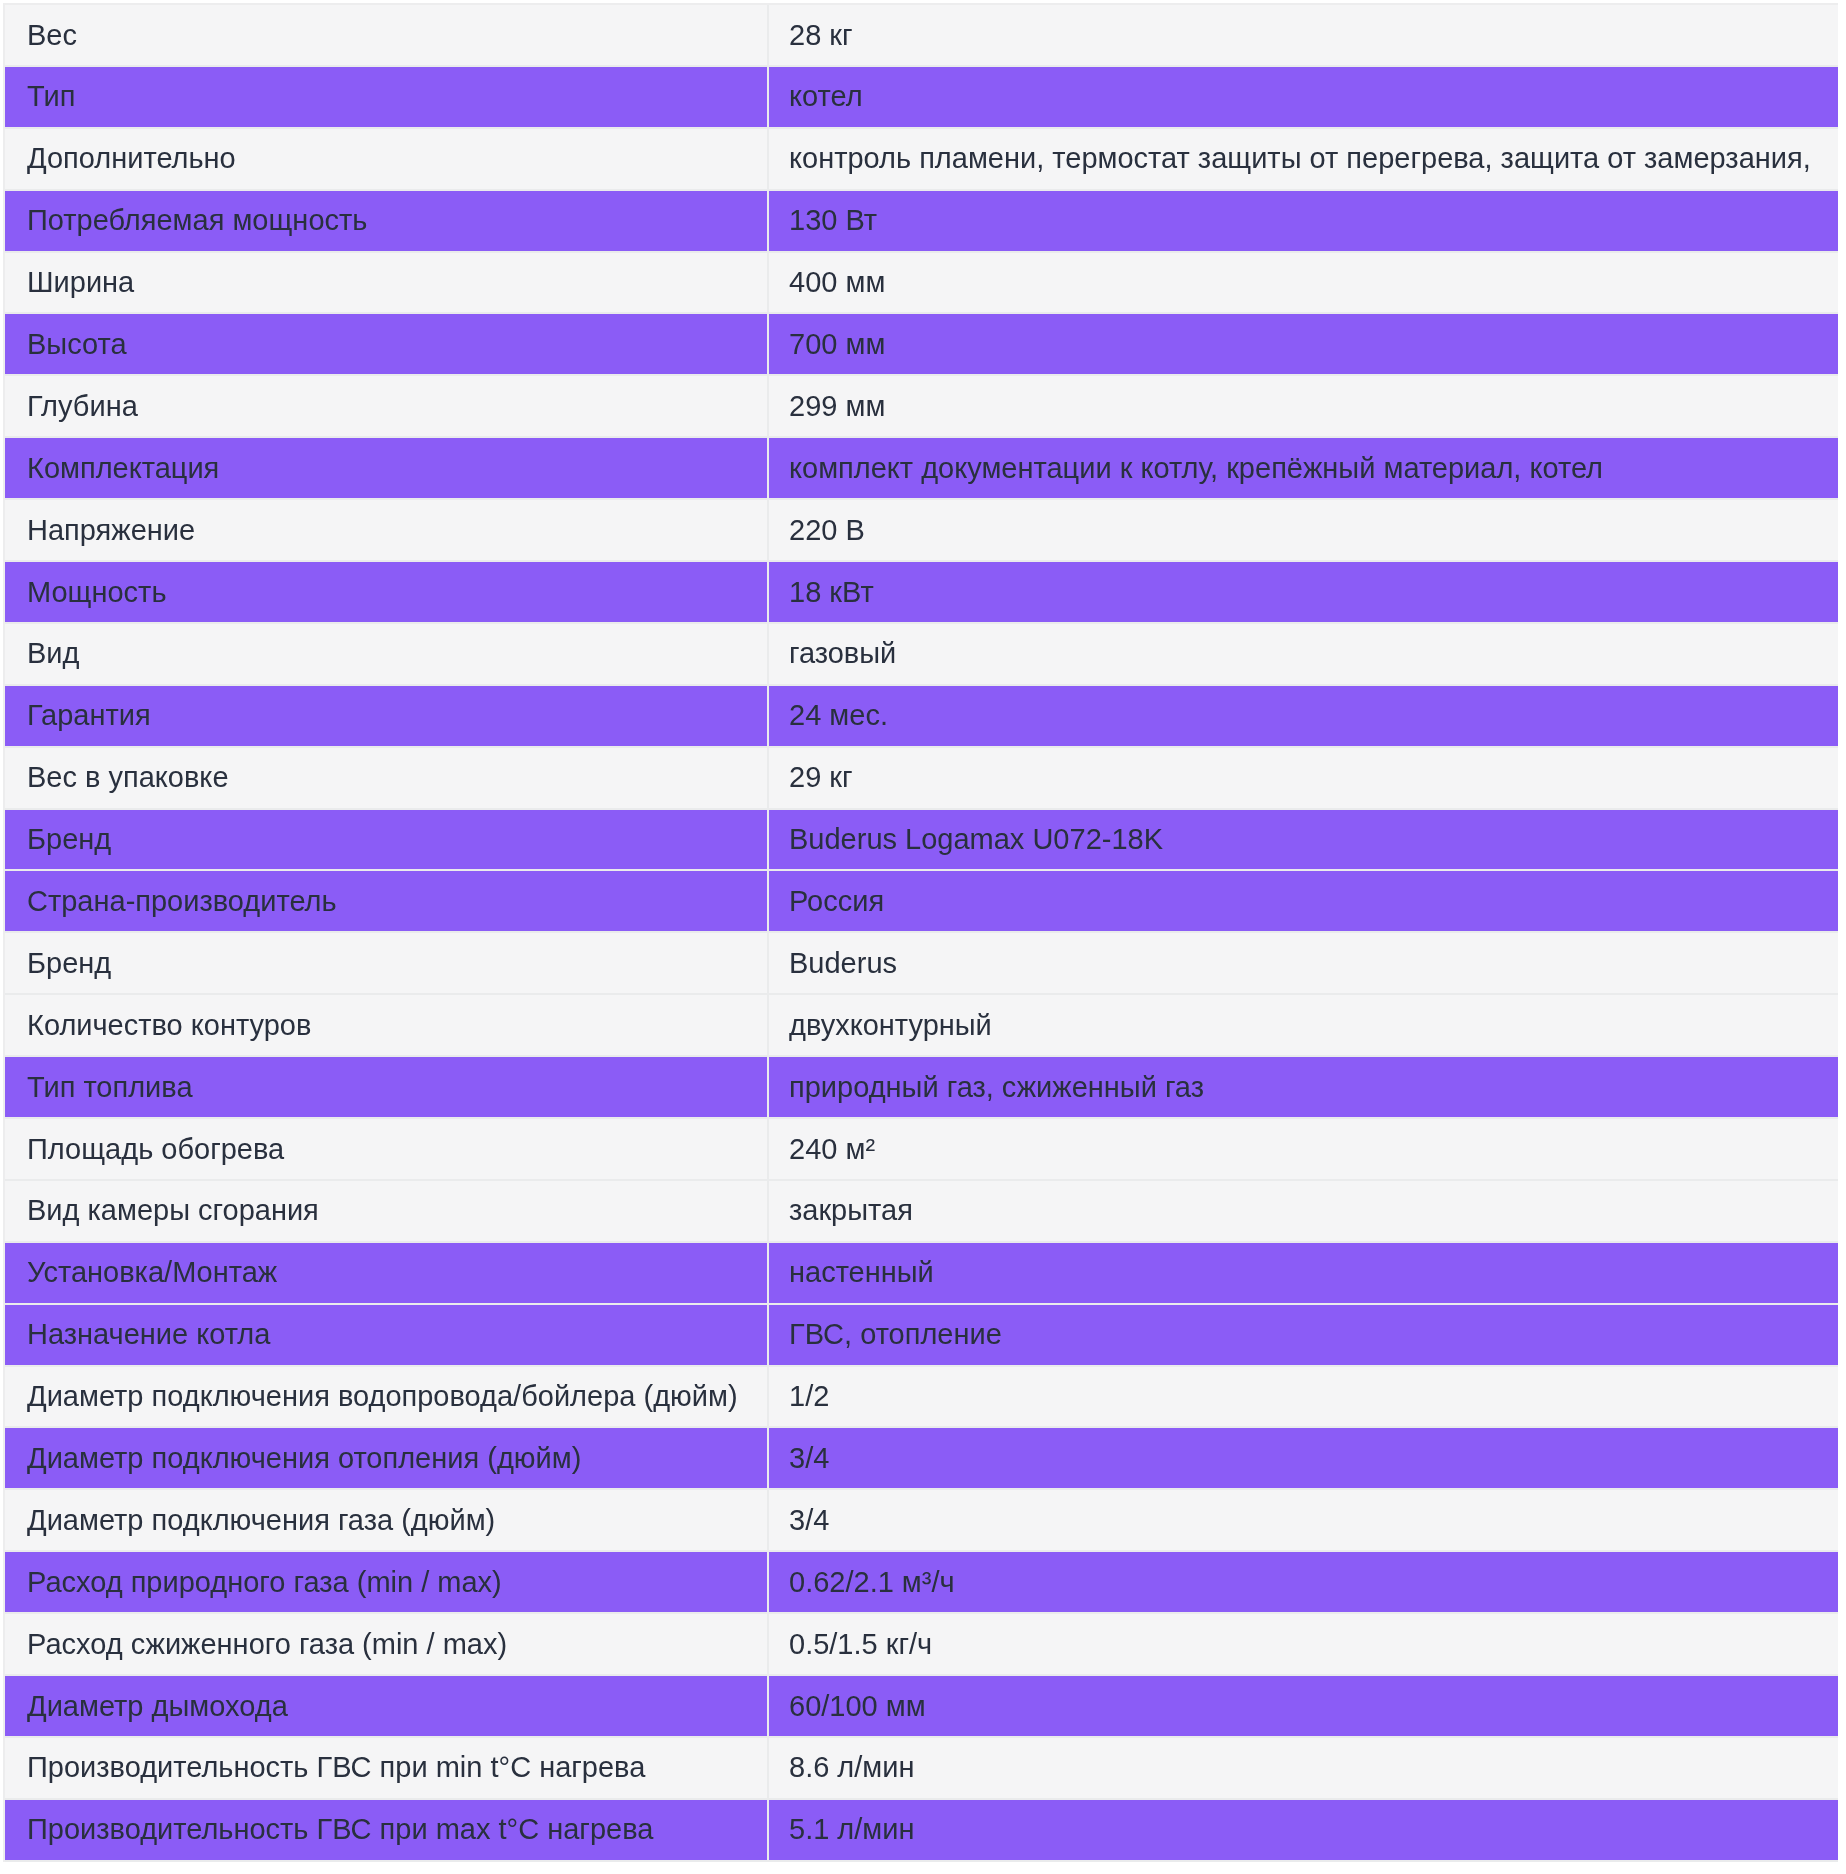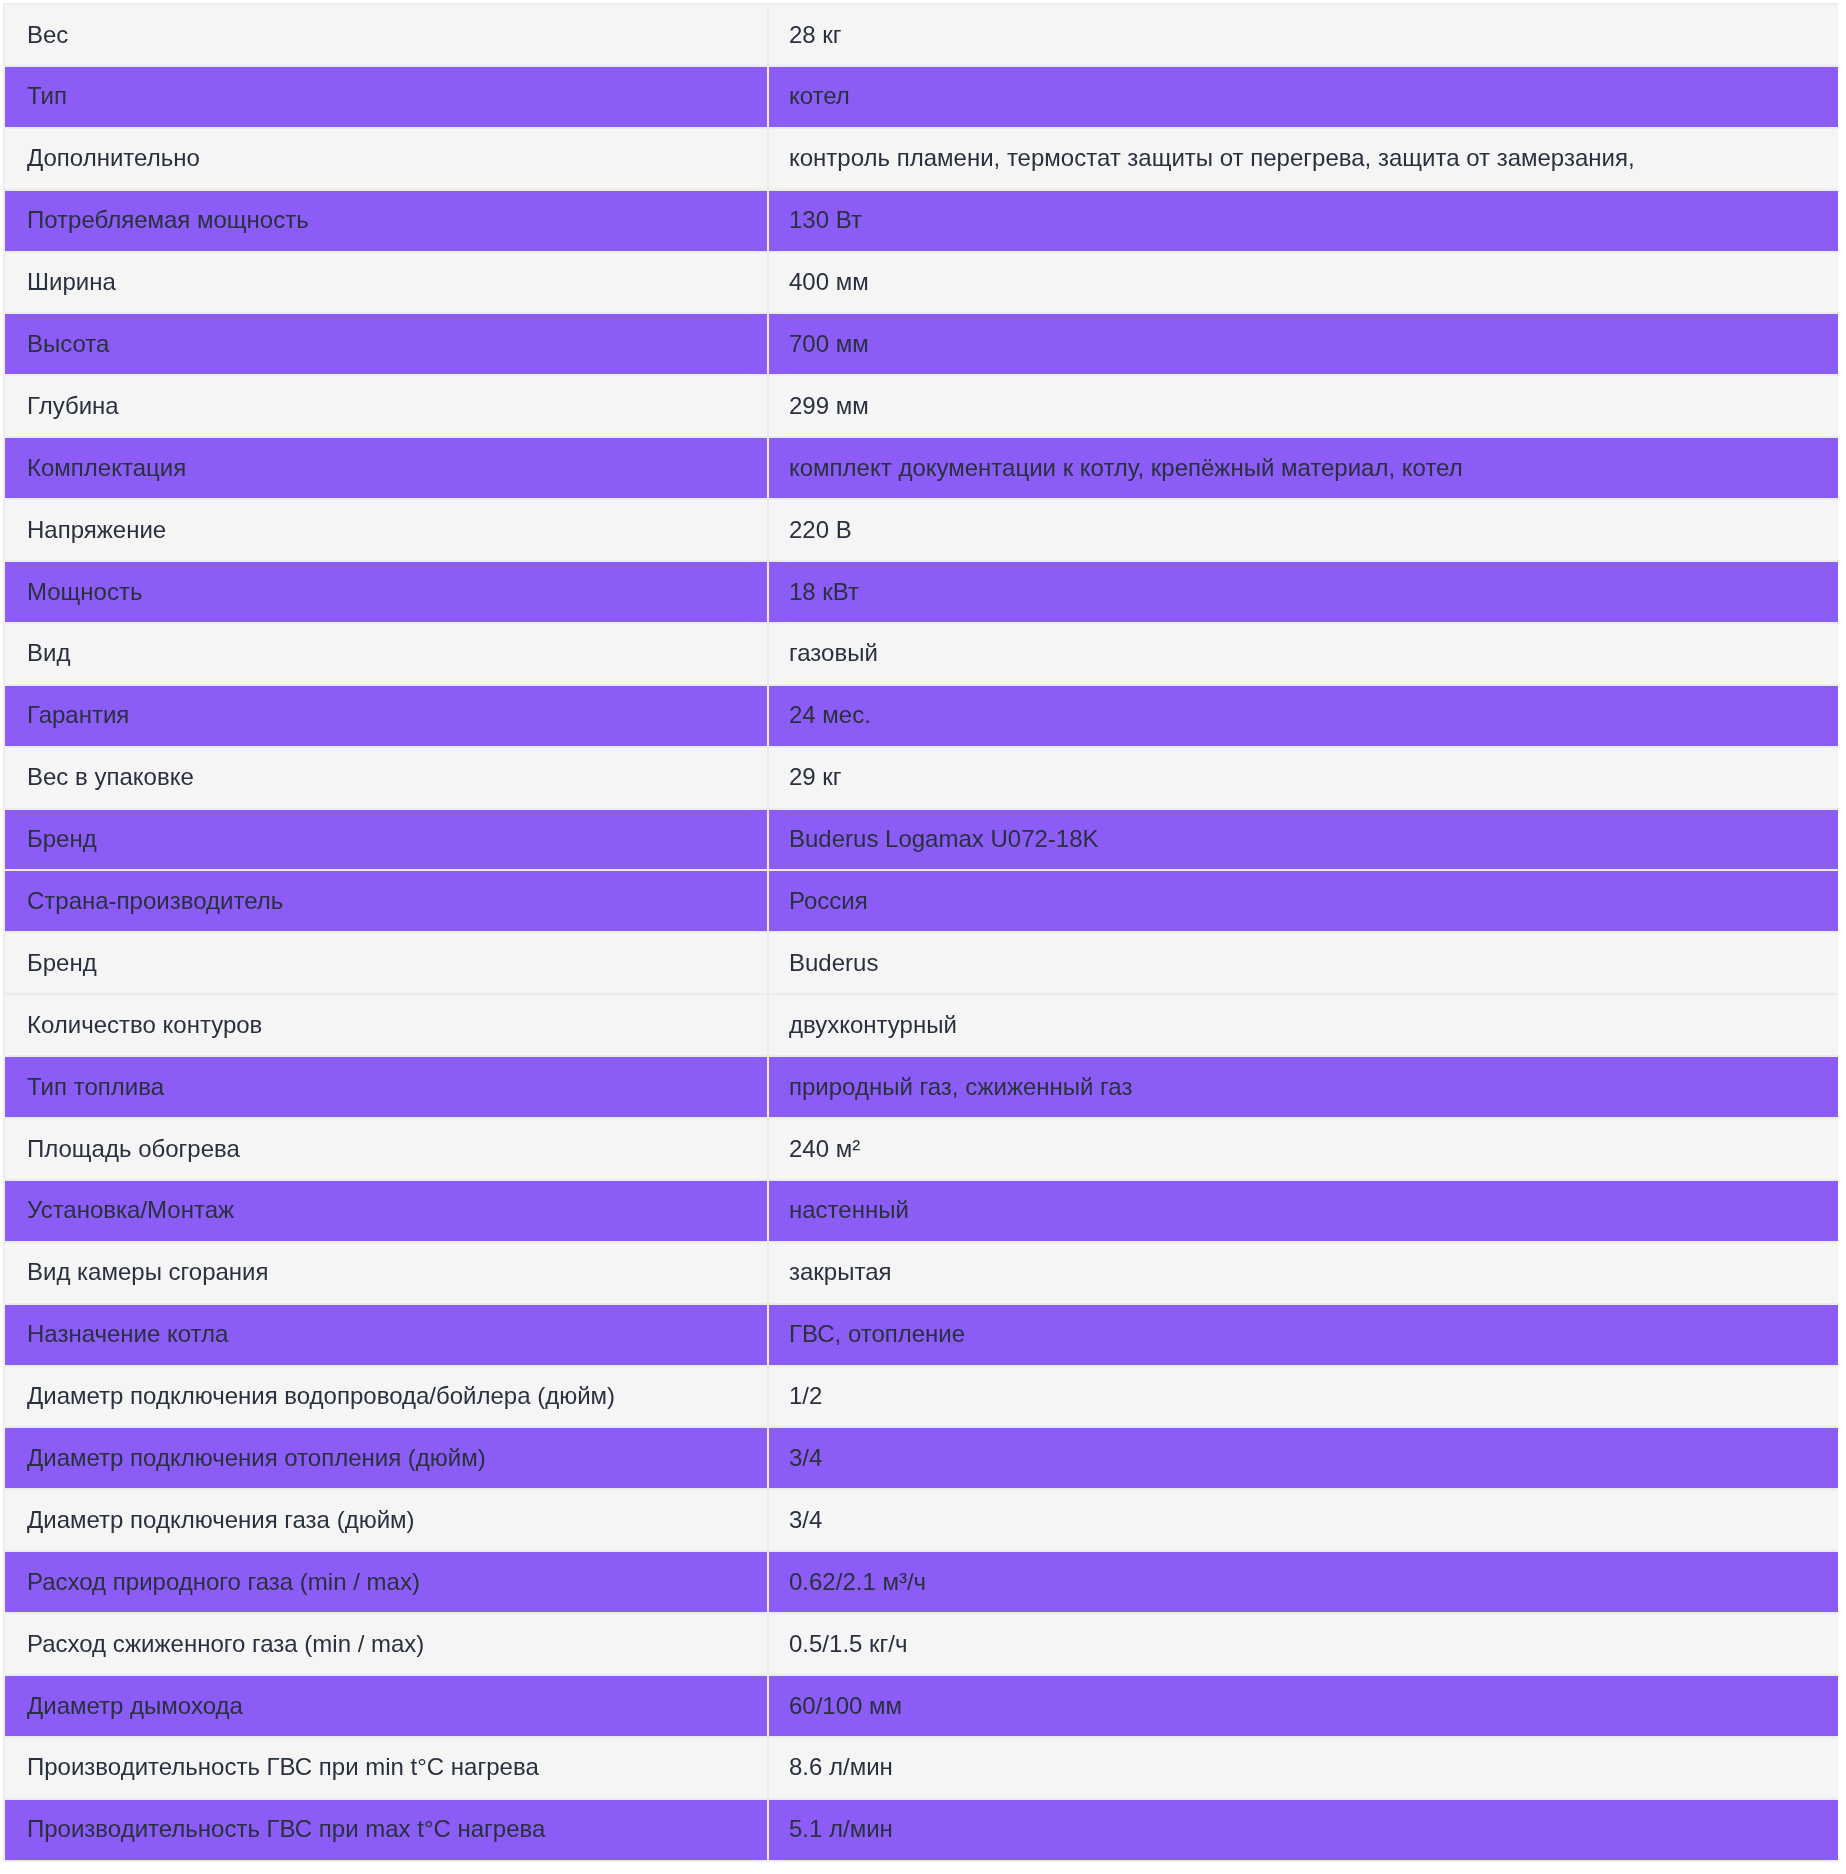--- a/index.html
+++ b/index.html
@@ -22,21 +22,21 @@
     display: flex;
     height: 61.9px;
     box-sizing: border-box;
     border-bottom: 2px solid #eaebec;
     background: #8b5cf6;
   }
   .row.odd { background: #f5f5f6; }
   .cell {
     display: flex;
     align-items: center;
-    font-size: 24px;
+    font-size: 29px;
     font-weight: 400;
     color: #29303e;
     box-sizing: border-box;
     line-height: 1.2;
   }
   .cell.label {
     flex: none;
     width: 764px;
     padding-left: 22px;
     border-right: 2px solid #eaebec;
@@ -123,27 +123,27 @@
     <div class="cell value">двухконтурный</div>
   </div>
     <div class="row even">
     <div class="cell label">Тип топлива</div>
     <div class="cell value">природный газ, сжиженный газ</div>
   </div>
     <div class="row odd">
     <div class="cell label">Площадь обогрева</div>
     <div class="cell value">240 м²</div>
   </div>
+    <div class="row odd">
+    <div class="cell label">Вид камеры сгорания</div>
+    <div class="cell value">закрытая</div>
+  </div>
     <div class="row even">
     <div class="cell label">Установка/Монтаж</div>
     <div class="cell value">настенный</div>
-  </div>
-    <div class="row odd">
-    <div class="cell label">Вид камеры сгорания</div>
-    <div class="cell value">закрытая</div>
   </div>
     <div class="row even">
     <div class="cell label">Назначение котла</div>
     <div class="cell value">ГВС, отопление</div>
   </div>
     <div class="row odd">
     <div class="cell label">Диаметр подключения водопровода/бойлера (дюйм)</div>
     <div class="cell value">1/2</div>
   </div>
     <div class="row even">

